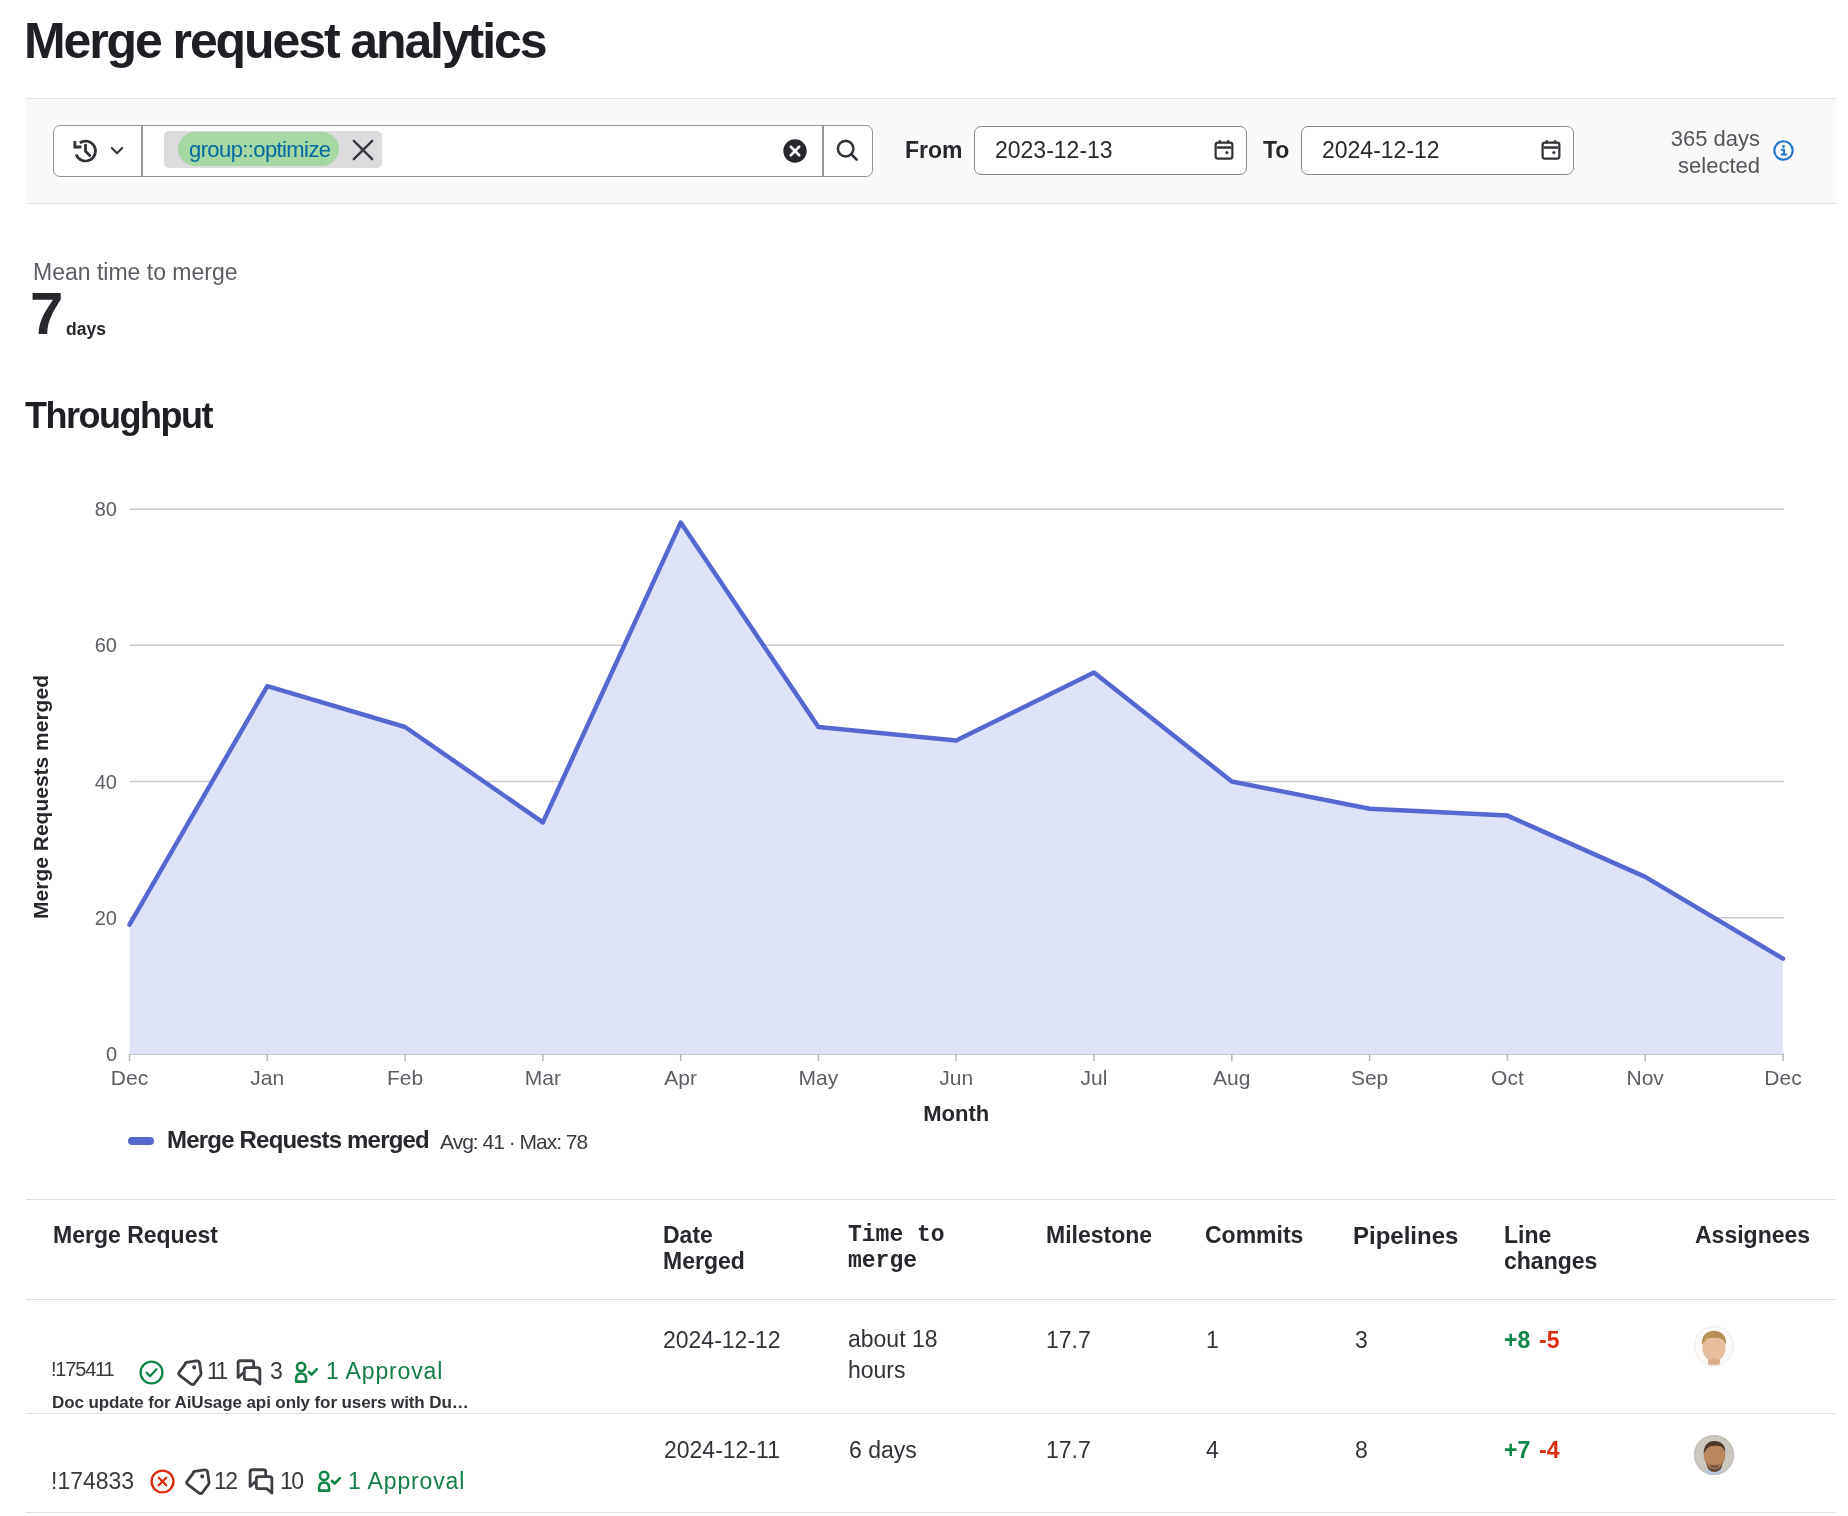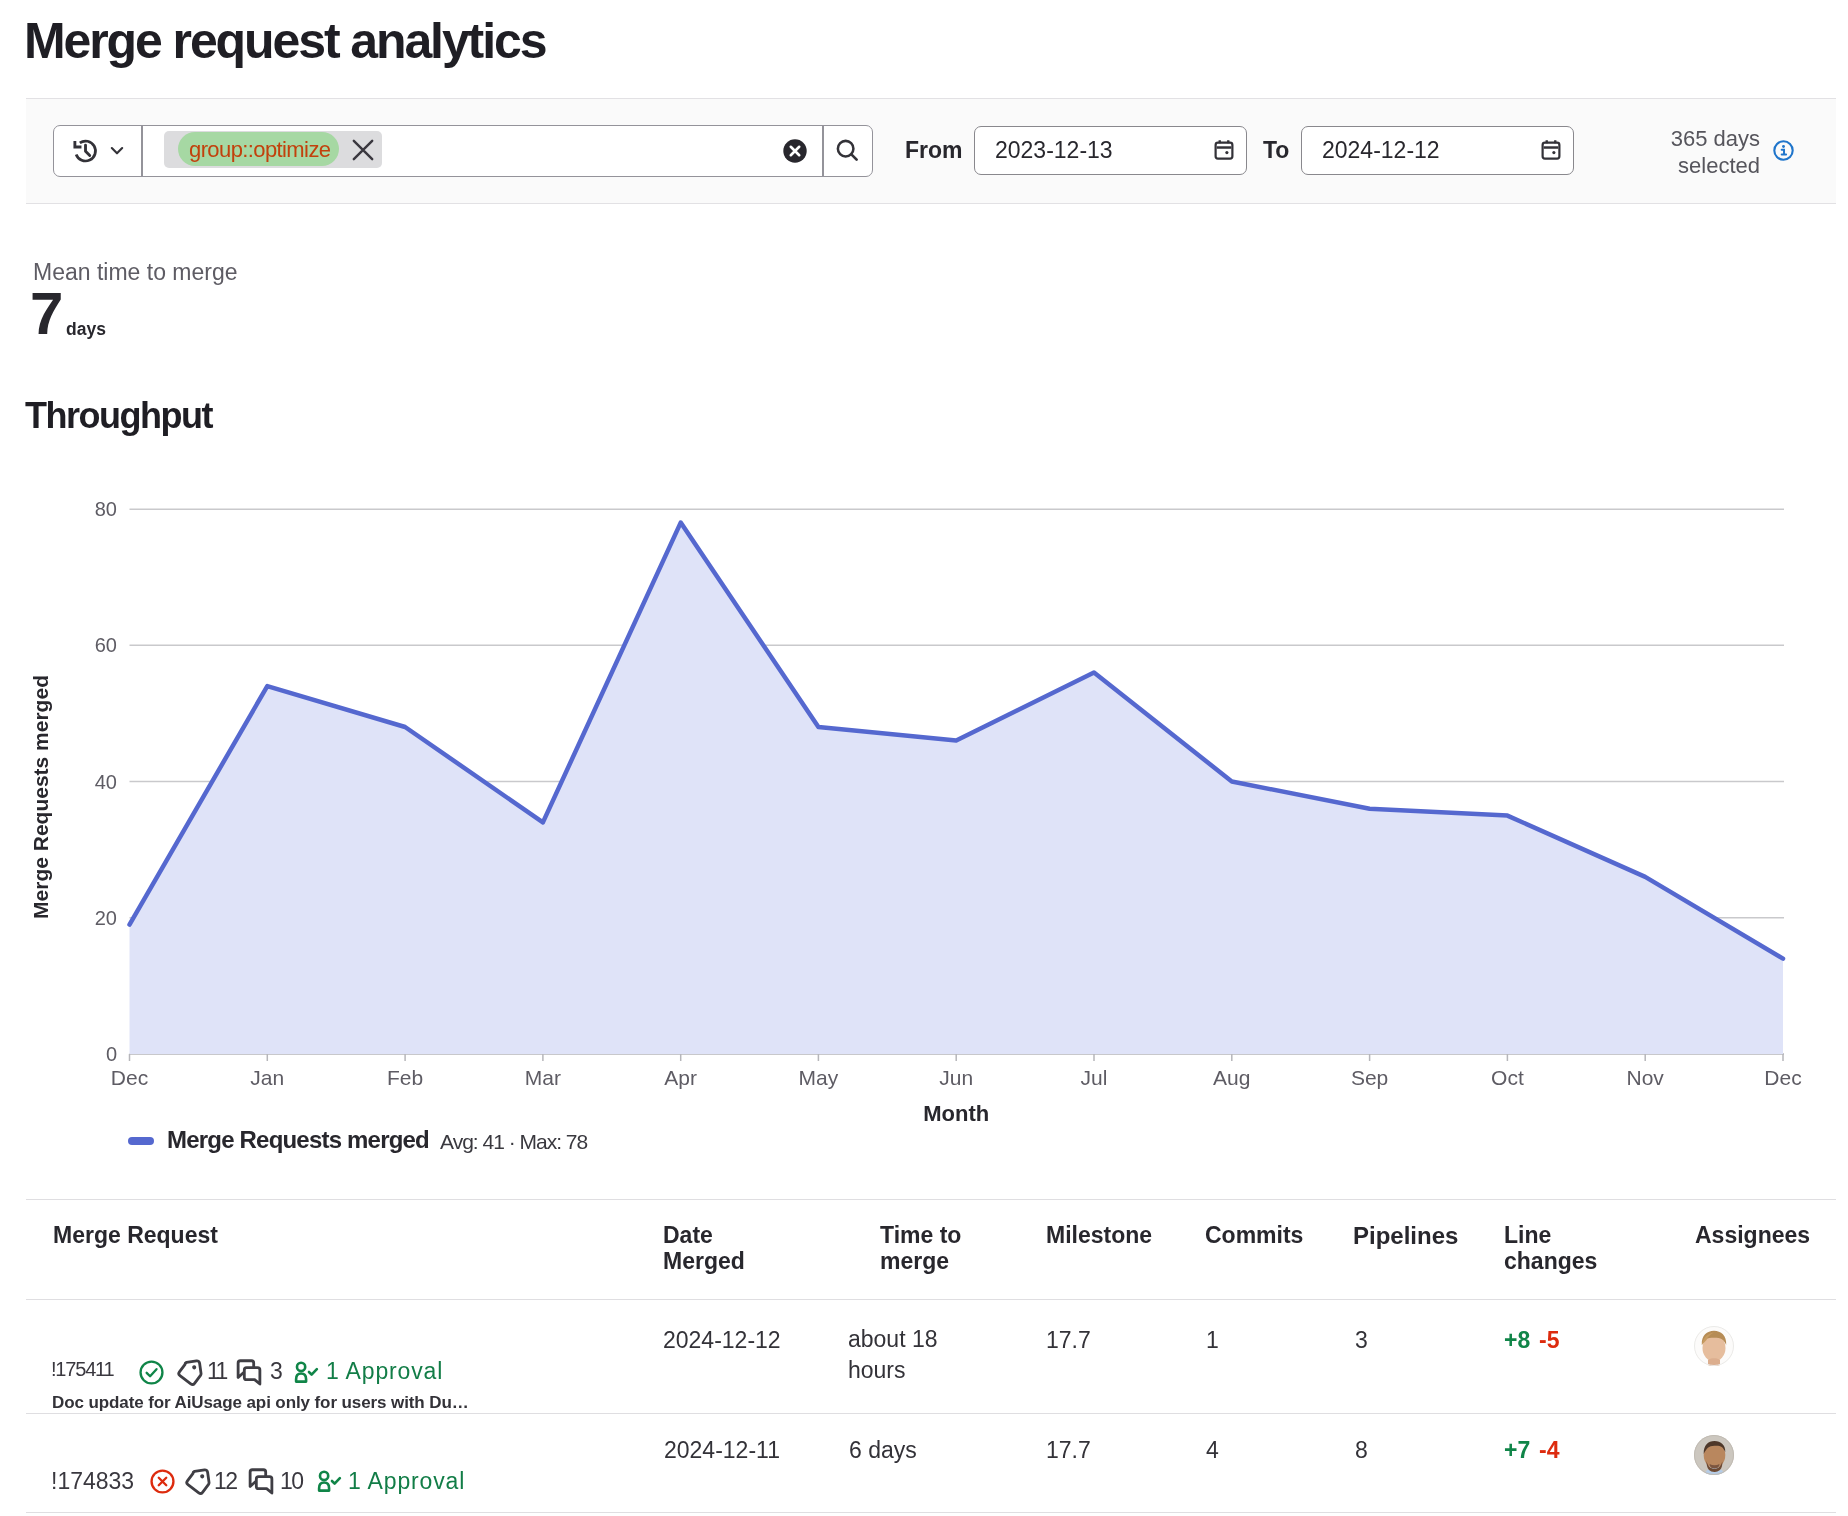--- a/index.html
+++ b/index.html
@@ -27,21 +27,21 @@
     <path d="M2.3 2.3 V5.9 H6.2" fill="none" stroke="#333238" stroke-width="1.7"></path>
     <path d="M8.6 4.9 V8.5 L11.1 11.0" fill="none" stroke="#333238" stroke-width="1.7" stroke-linecap="round" stroke-linejoin="round"></path>
   </svg>
 
   <svg class="abs" style="left:108px; top:142px;" width="18" height="18" viewBox="0 0 16 16">
     <path d="M3.4 5.4 L8 10 L12.6 5.4" fill="none" stroke="#333238" stroke-width="1.9" stroke-linecap="round" stroke-linejoin="round"></path>
   </svg>
 
   <div class="abs" style="left:164px; top:131px; width:218px; height:37px; background:#dcdcde; border-radius:5px;"></div>
   <div class="abs" style="left:178px; top:132px; width:161px; height:34px; background:#a6d8a3; border-radius:17px;"></div>
-  <div class="abs" style="left:189px; top:137px; font-size:22px; color:#c2410c; letter-spacing:-0.6px;">group::optimize</div>
+  <div class="abs" style="left:189px; top:137px; font-size:22px; color:#0369a1; letter-spacing:-0.6px;">group::optimize</div>
 
   <svg class="abs" style="left:348px; top:135px;" width="30" height="30" viewBox="0 0 16 16">
     <path d="M3.1 3.1 L12.9 12.9 M12.9 3.1 L3.1 12.9" stroke="#3a383f" stroke-width="1.3" stroke-linecap="round"></path>
   </svg>
 
   <svg class="abs" style="left:782px; top:138px;" width="26" height="26" viewBox="0 0 16 16">
     <circle cx="8" cy="8" r="7.2" fill="#28272d"></circle>
     <path d="M5.4 5.4 L10.6 10.6 M10.6 5.4 L5.4 10.6" stroke="#fff" stroke-width="1.6" stroke-linecap="round"></path>
   </svg>
 
@@ -141,21 +141,21 @@
   <div class="abs b" style="left:167px; top:1126px; font-size:24px; color:#28272d; letter-spacing:-0.8px;">Merge Requests merged</div>
   <div class="abs" style="left:440px; top:1130px; font-size:21px; color:#3a393f; letter-spacing:-1.0px;">Avg: 41 · Max: 78</div>
 
   <div class="abs" style="left:26px; top:1199px; width:1810px; height:1px; background:#dfdee1;"></div>
   <div class="abs" style="left:26px; top:1299px; width:1810px; height:1px; background:#dfdee1;"></div>
   <div class="abs" style="left:26px; top:1413px; width:1810px; height:1px; background:#dfdee1;"></div>
   <div class="abs" style="left:26px; top:1512px; width:1810px; height:1px; background:#dfdee1;"></div>
 
   <div class="abs b" style="left:53px; top:1222px; font-size:23px; color:#28272d;">Merge Request</div>
   <div class="abs b" style="left:663px; top:1222px; font-size:23px; line-height:26px; color:#28272d;">Date<br>Merged</div>
-  <div class="abs b" style="left:880px; top:1222px; font-size:23px; line-height:26px; color:#28272d;">Time to<br>merge</div>
+  <div class="abs b" style="left:848px; top:1222px; font-size:23px; line-height:26px; color:#28272d;font-family:Liberation Mono, monospace;">Time to<br>merge</div>
   <div class="abs b" style="left:1046px; top:1222px; font-size:23px; color:#28272d;">Milestone</div>
   <div class="abs b" style="left:1205px; top:1222px; font-size:23px; color:#28272d;">Commits</div>
   <div class="abs b" style="left:1353px; top:1222px; font-size:24px; color:#28272d;">Pipelines</div>
   <div class="abs b" style="left:1504px; top:1222px; font-size:23px; line-height:26px; color:#28272d;">Line<br>changes</div>
   <div class="abs b" style="left:1695px; top:1222px; font-size:23px; color:#28272d;">Assignees</div>
 
   <div class="abs" style="left:51px; top:1358px; font-size:20px; color:#3a383f; letter-spacing:-1.2px;">!175411</div>
   <svg class="abs" style="left:139px; top:1360px;" width="25" height="25" viewBox="0 0 16 16">
     <circle cx="8" cy="8" r="7" fill="none" stroke="#108548" stroke-width="1.5"></circle>
     <path d="M4.9 8.2 L7.1 10.4 L11.2 5.9" fill="none" stroke="#108548" stroke-width="1.5" stroke-linecap="round" stroke-linejoin="round"></path>

